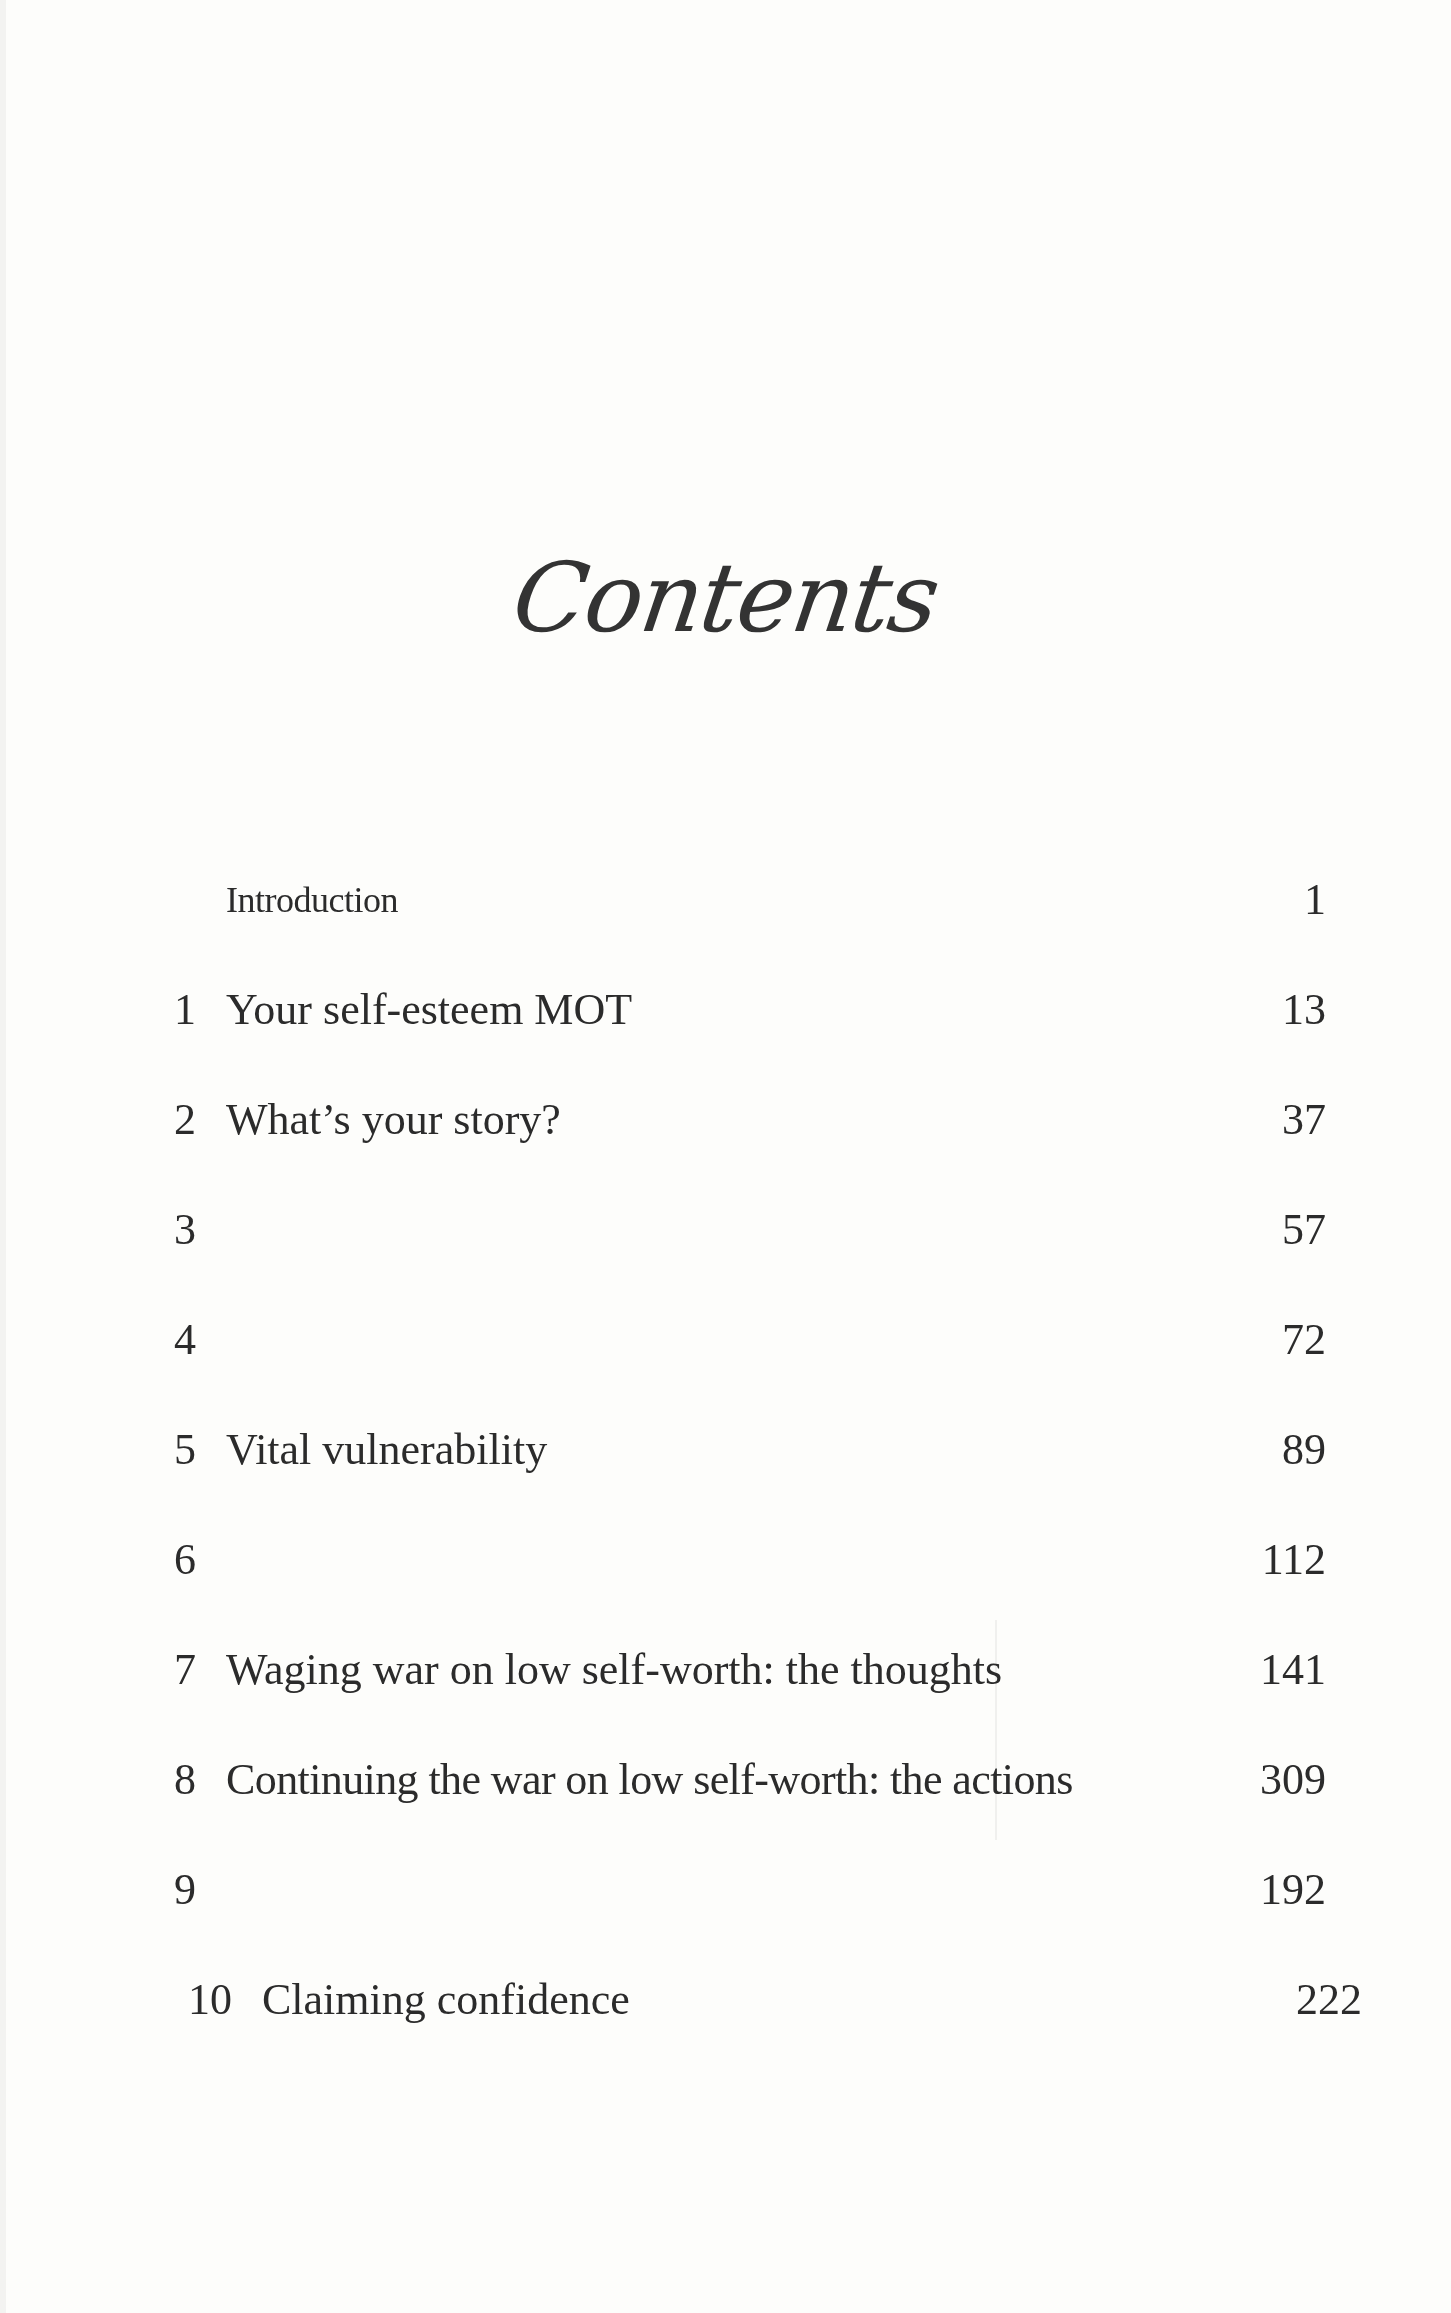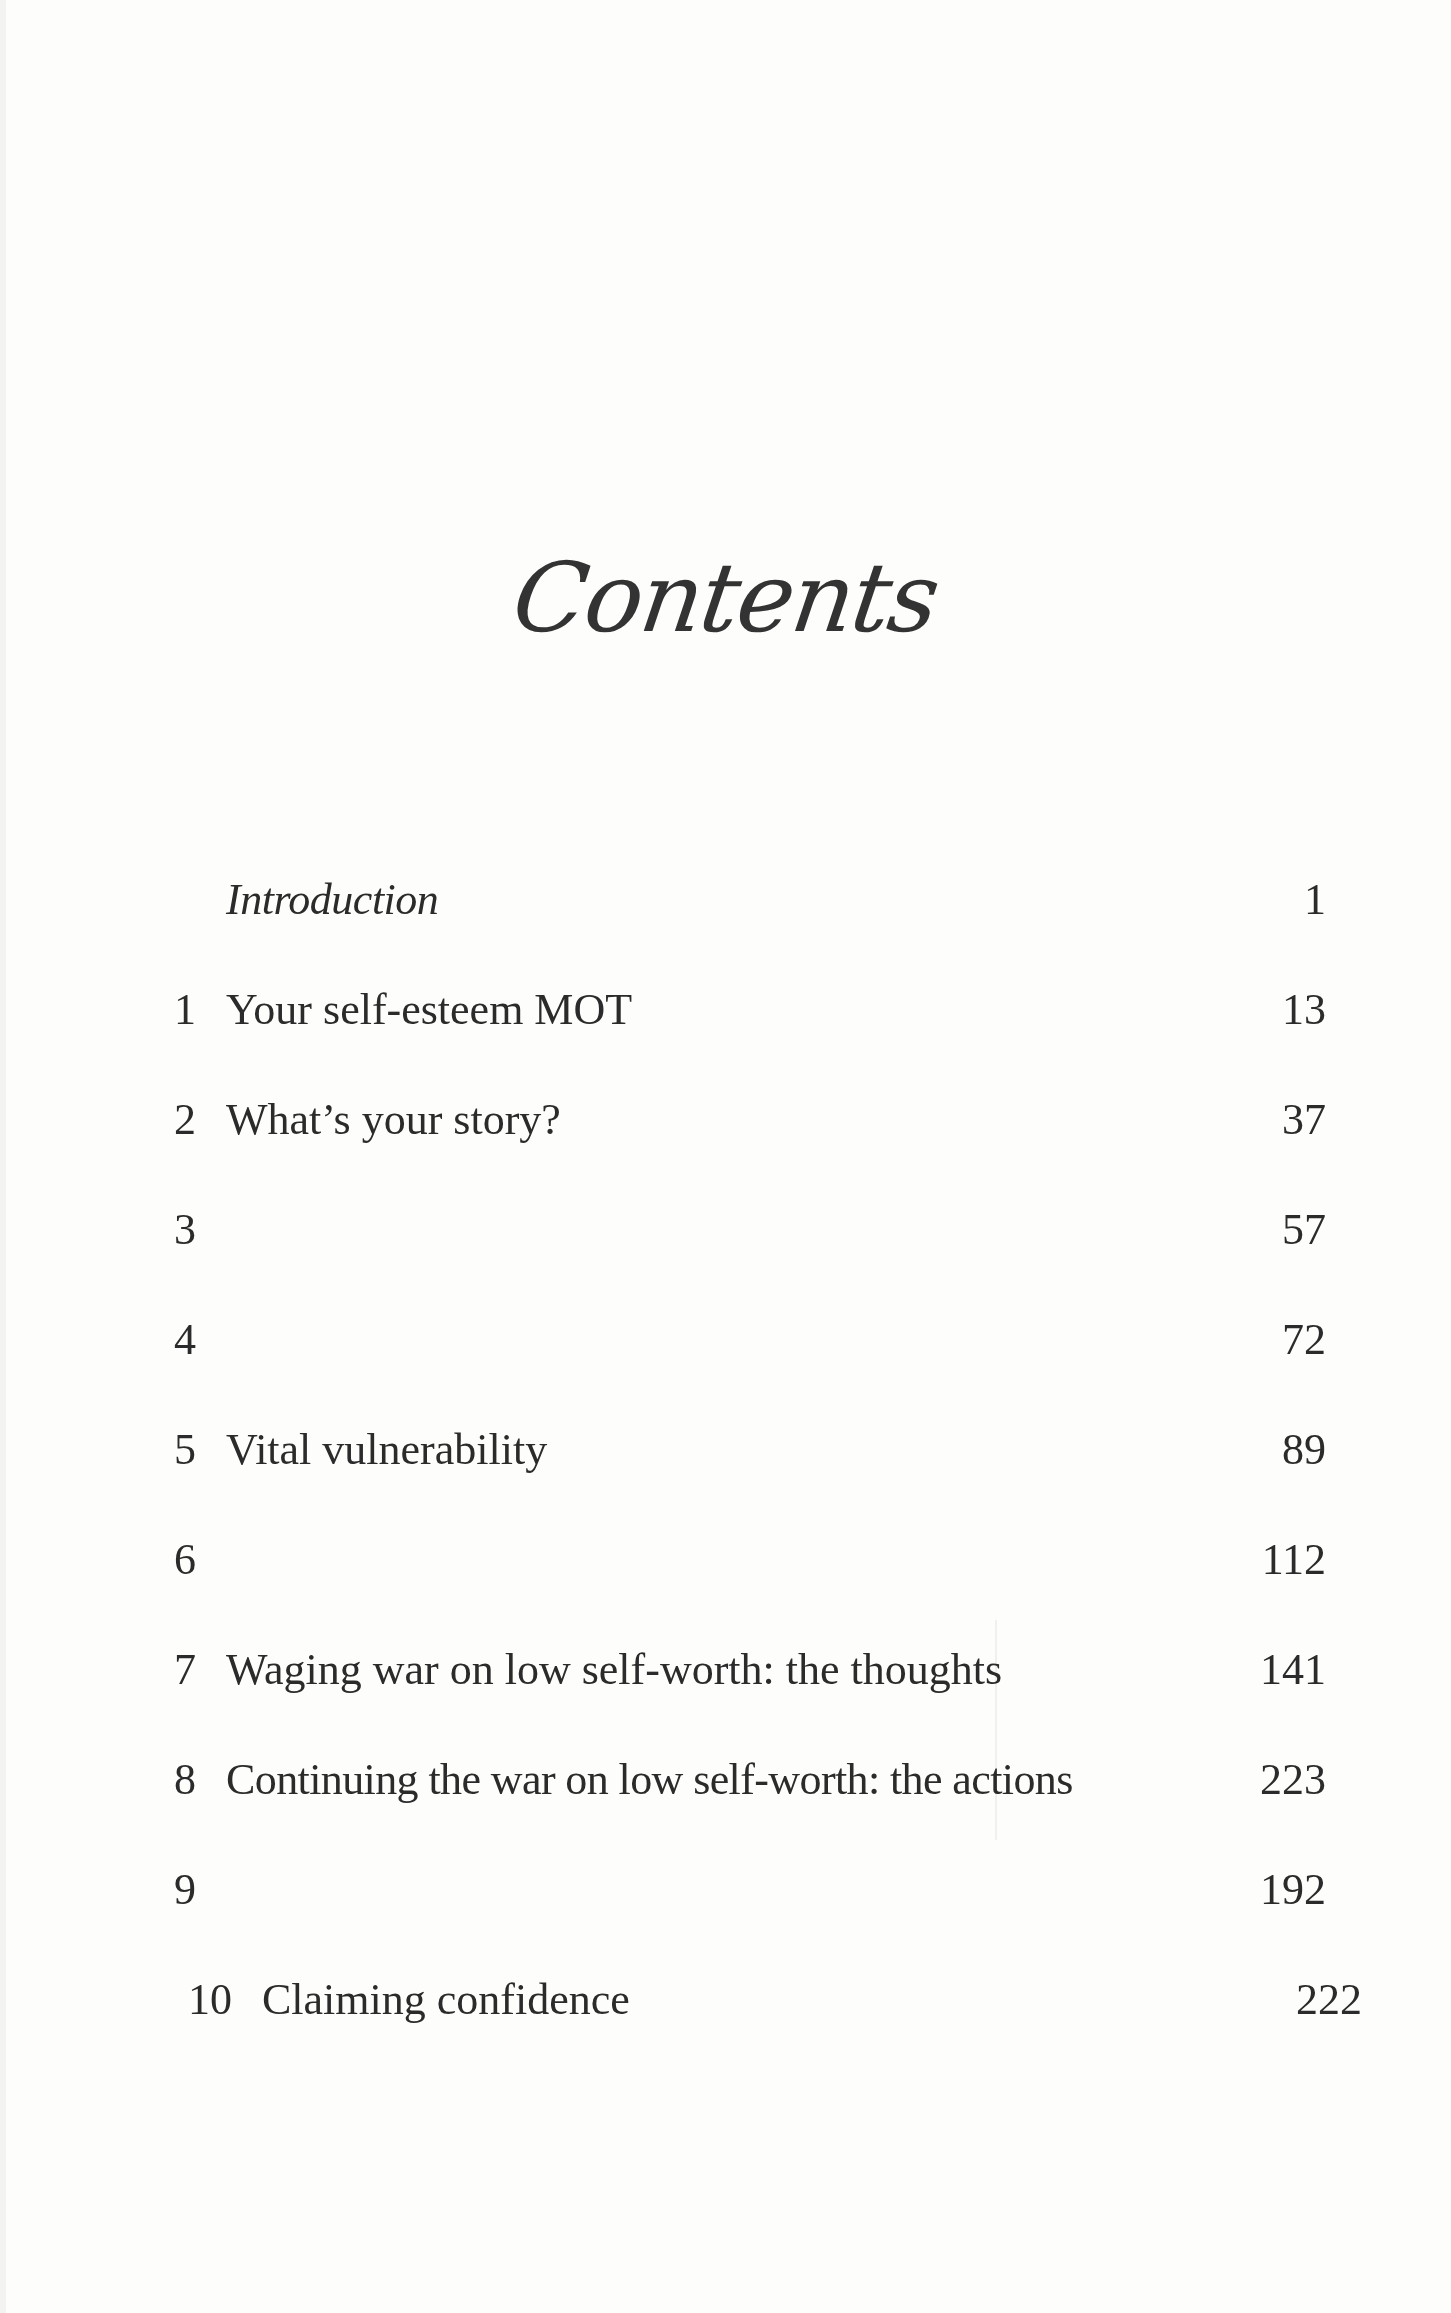--- a/index.html
+++ b/index.html
@@ -41,21 +41,21 @@
       position: absolute;
       right: calc(1451px - 196px);
       text-align: right;
       white-space: nowrap;
     }
     .label {
       position: absolute;
       left: 226px;
       white-space: nowrap;
     }
-    .label.italic { font-style: italic; font-size: 44px; letter-spacing: -0.5px; }
+    .label.italic { font-size: 36px; letter-spacing: -0.5px; }
     .page-num {
       position: absolute;
       right: calc(1451px - 1326px);
       text-align: right;
       white-space: nowrap;
     }
     .scan-mark {
       position: absolute;
       background: rgba(0,0,0,0.04);
     }
@@ -113,21 +113,21 @@
 
     <div class="row" style="top:1640px;">
       <span class="num">7</span>
       <span class="label">Waging war on low self-worth: the thoughts</span>
       <span class="page-num">141</span>
     </div>
 
     <div class="row" style="top:1750px;">
       <span class="num">8</span>
       <span class="label" style="letter-spacing:-0.6px;">Continuing the war on low self-worth: the actions</span>
-      <span class="page-num">223</span>
+      <span class="page-num">309</span>
     </div>
 
     <div class="row" style="top:1860px;">
       <span class="num">9</span>
       <span class="page-num">192</span>
     </div>
 
     <div class="row" style="top:1970px;margin-left:36px;">
       <span class="num">10</span>
       <span class="label">Claiming confidence</span>

